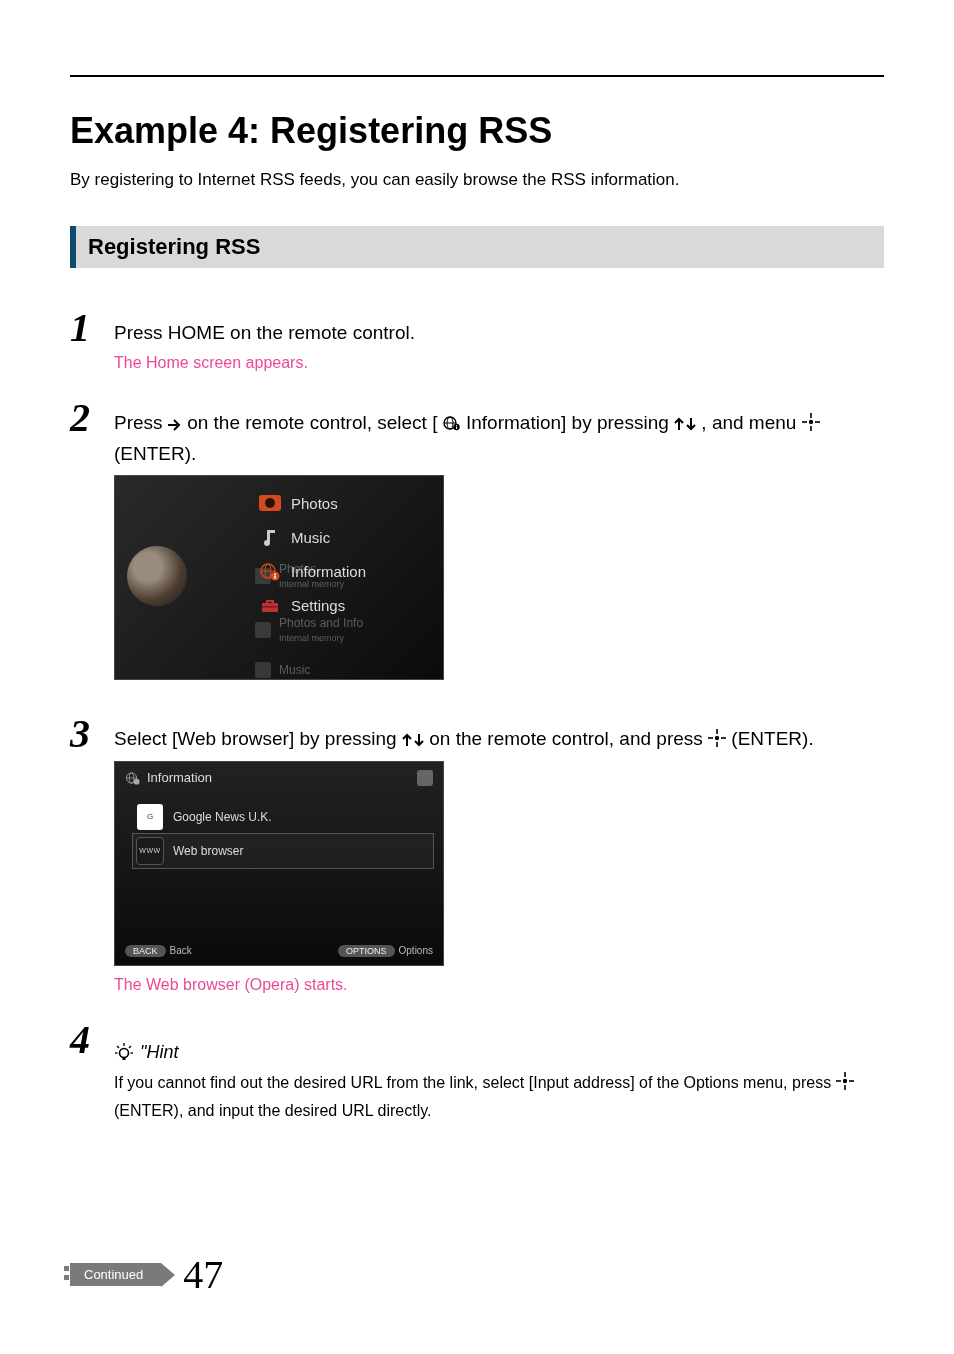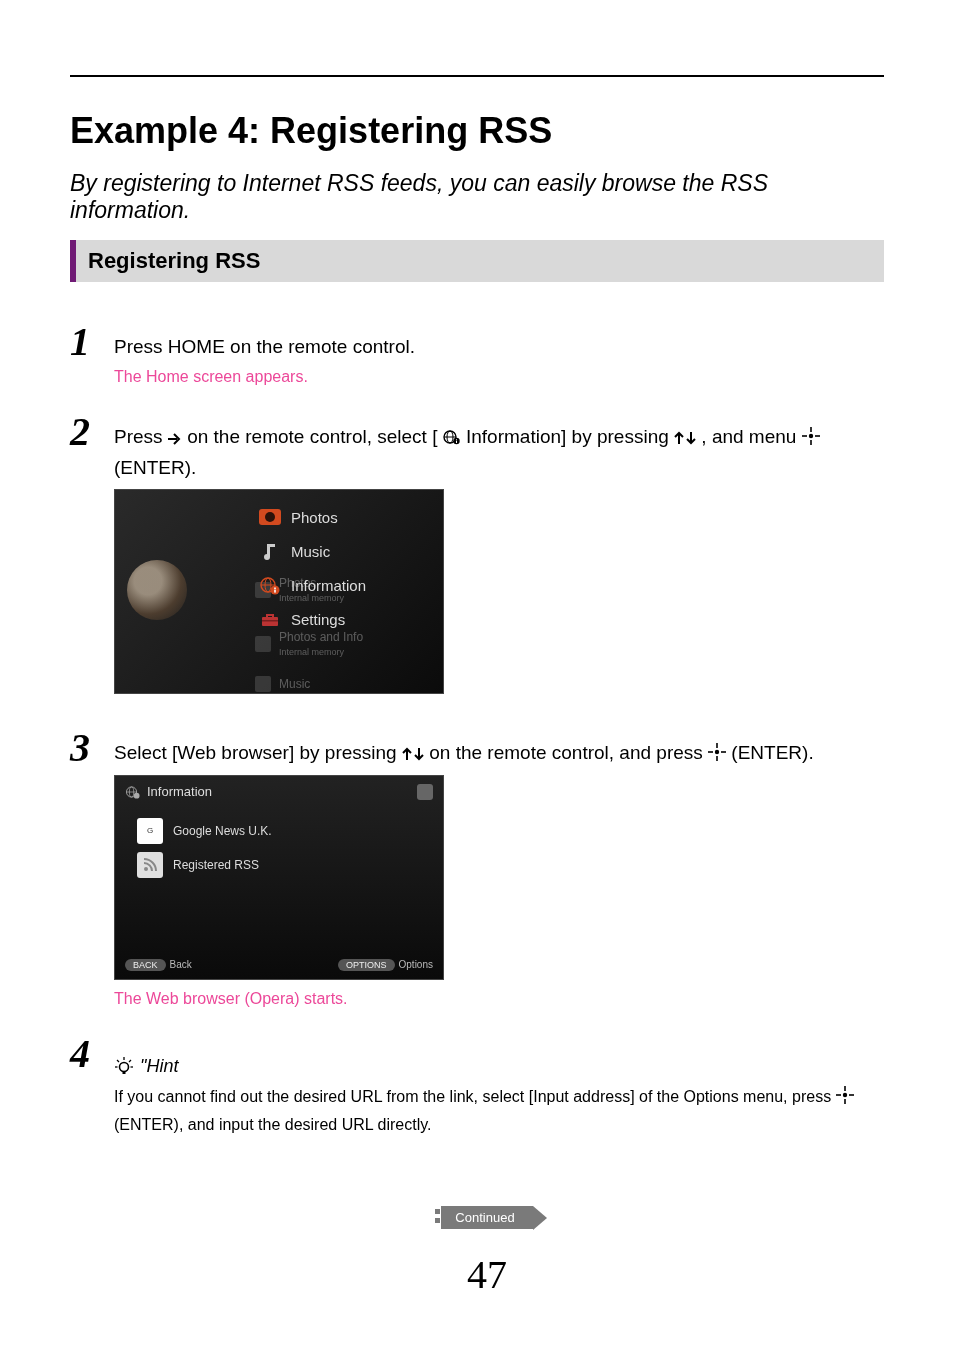--- a/index.html
+++ b/index.html
@@ -18,27 +18,26 @@
     height: 2px;
     background: #000;
   }
   .title {
     font-weight: 700;
     font-size: 36px;
     margin-top: 35px;
     margin-bottom: 18px;
   }
   .intro {
-    font-size: 23px;
-    margin-bottom: 16px;
-    font-style: italic;
+    font-size: 17px;
+    margin-bottom: 36px;
   }
   .subheader {
     background: #d9d9d9;
-    border-left: 6px solid #701a75;
+    border-left: 6px solid #0c4a6e;
     font-weight: 700;
     font-size: 22px;
     padding: 8px 12px;
     margin-bottom: 40px;
   }
   .step { display: flex; align-items: flex-start; margin-bottom: 16px; }
   .step-num {
     font-weight: 700;
     font-size: 40px;
     line-height: 1;
@@ -102,21 +101,21 @@
   .shot2 .li.sel { outline:1px solid #555; background:rgba(255,255,255,.04); padding:0 4px; margin-left:-4px;}
   .shot2 .thumb { width:26px; height:26px; border-radius:3px; background:#fff; display:flex; align-items:center; justify-content:center; font-size:8px; color:#333;}
   .shot2 .thumb.www { background:#1a1a1a; color:#ccc; font-size:7px; letter-spacing:.5px; outline:1px solid #555;}
   .shot2 .thumb.rss { background:#e0e0e0; }
   .shot2 .ftr { position:absolute; bottom:8px; left:10px; right:10px; display:flex; justify-content:space-between; font-size:10px; color:#bbb;}
   .shot2 .pill { display:inline-block; padding:1px 8px; border-radius:8px; background:#555; color:#eee; font-size:9px; margin-right:4px;}
 
   
   .footer {
     position:absolute; bottom:56px; left:70px; right:50px;
-    display:flex; align-items:center; justify-content:flex-start; gap:22px;flex-direction:column;
+    display:flex; align-items:center; justify-content:flex-start; gap:22px;
   }
   .continued {
     position:relative; font-size:13px; color:#fff;
     padding: 4px 18px 4px 14px;
     background:#7a7a7a;
     display:flex; align-items:center; gap:6px;
   }
   .continued:before{
     content:""; position:absolute; left:-6px; top:3px; bottom:3px; width:5px;
     background: repeating-linear-gradient(#7a7a7a 0 5px, transparent 5px 9px);
@@ -282,29 +281,23 @@
             </svg>
         </span>
         <span>Information</span>
       </div>
       <div class="rssbadge"></div>
       <div class="list">
         <div class="li">
           <div class="thumb">G</div>
           <span>Google News U.K.</span>
         </div>
-        <div class="li">
-          <div class="thumb rss">
-            <svg width="16" height="16" viewBox="0 0 16 16">
-                <circle cx="4" cy="12" r="2" fill="#888"></circle>
-                <path d="M2 6a8 8 0 0 1 8 8" fill="none" stroke="#888" stroke-width="2"></path>
-                <path d="M2 2a12 12 0 0 1 12 12" fill="none" stroke="#888" stroke-width="2"></path>
-              </svg>
-          </div>
-          <span>Registered RSS</span>
+        <div class="li sel">
+          <div class="thumb www">WWW</div>
+          <span>Web browser</span>
         </div>
       </div>
       <div class="ftr">
         <span><span class="pill">BACK</span><span>Back</span></span>
         <span><span class="pill">OPTIONS</span><span>Options</span></span>
       </div>
     </div>
 
     <div class="step-sub">The Web browser (Opera) starts.</div>
   </div>

